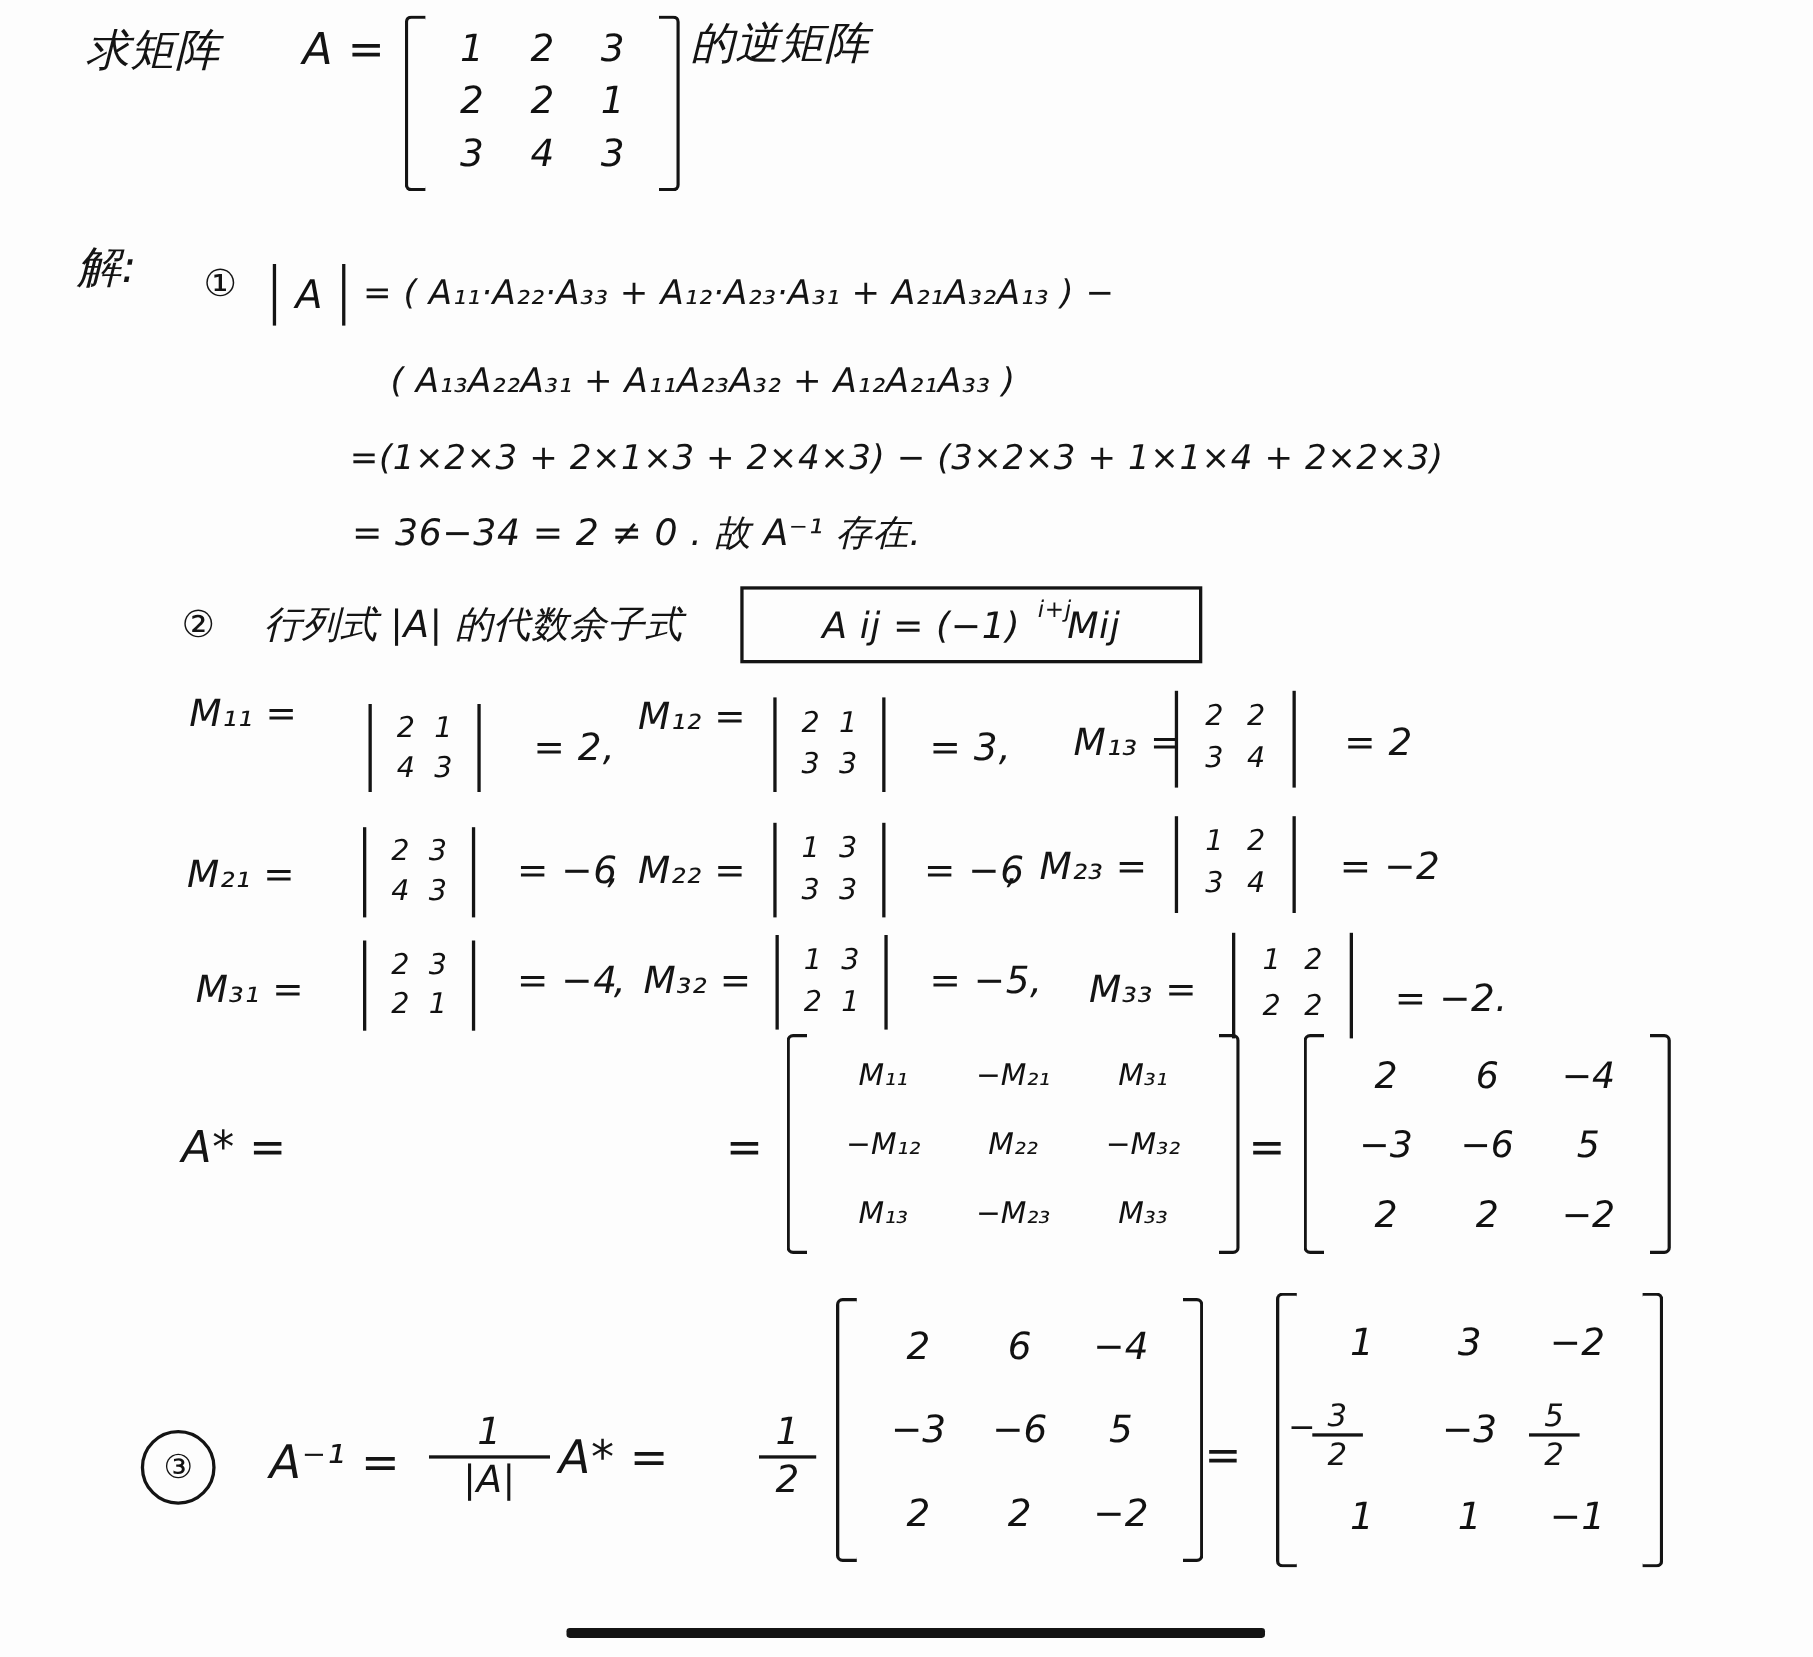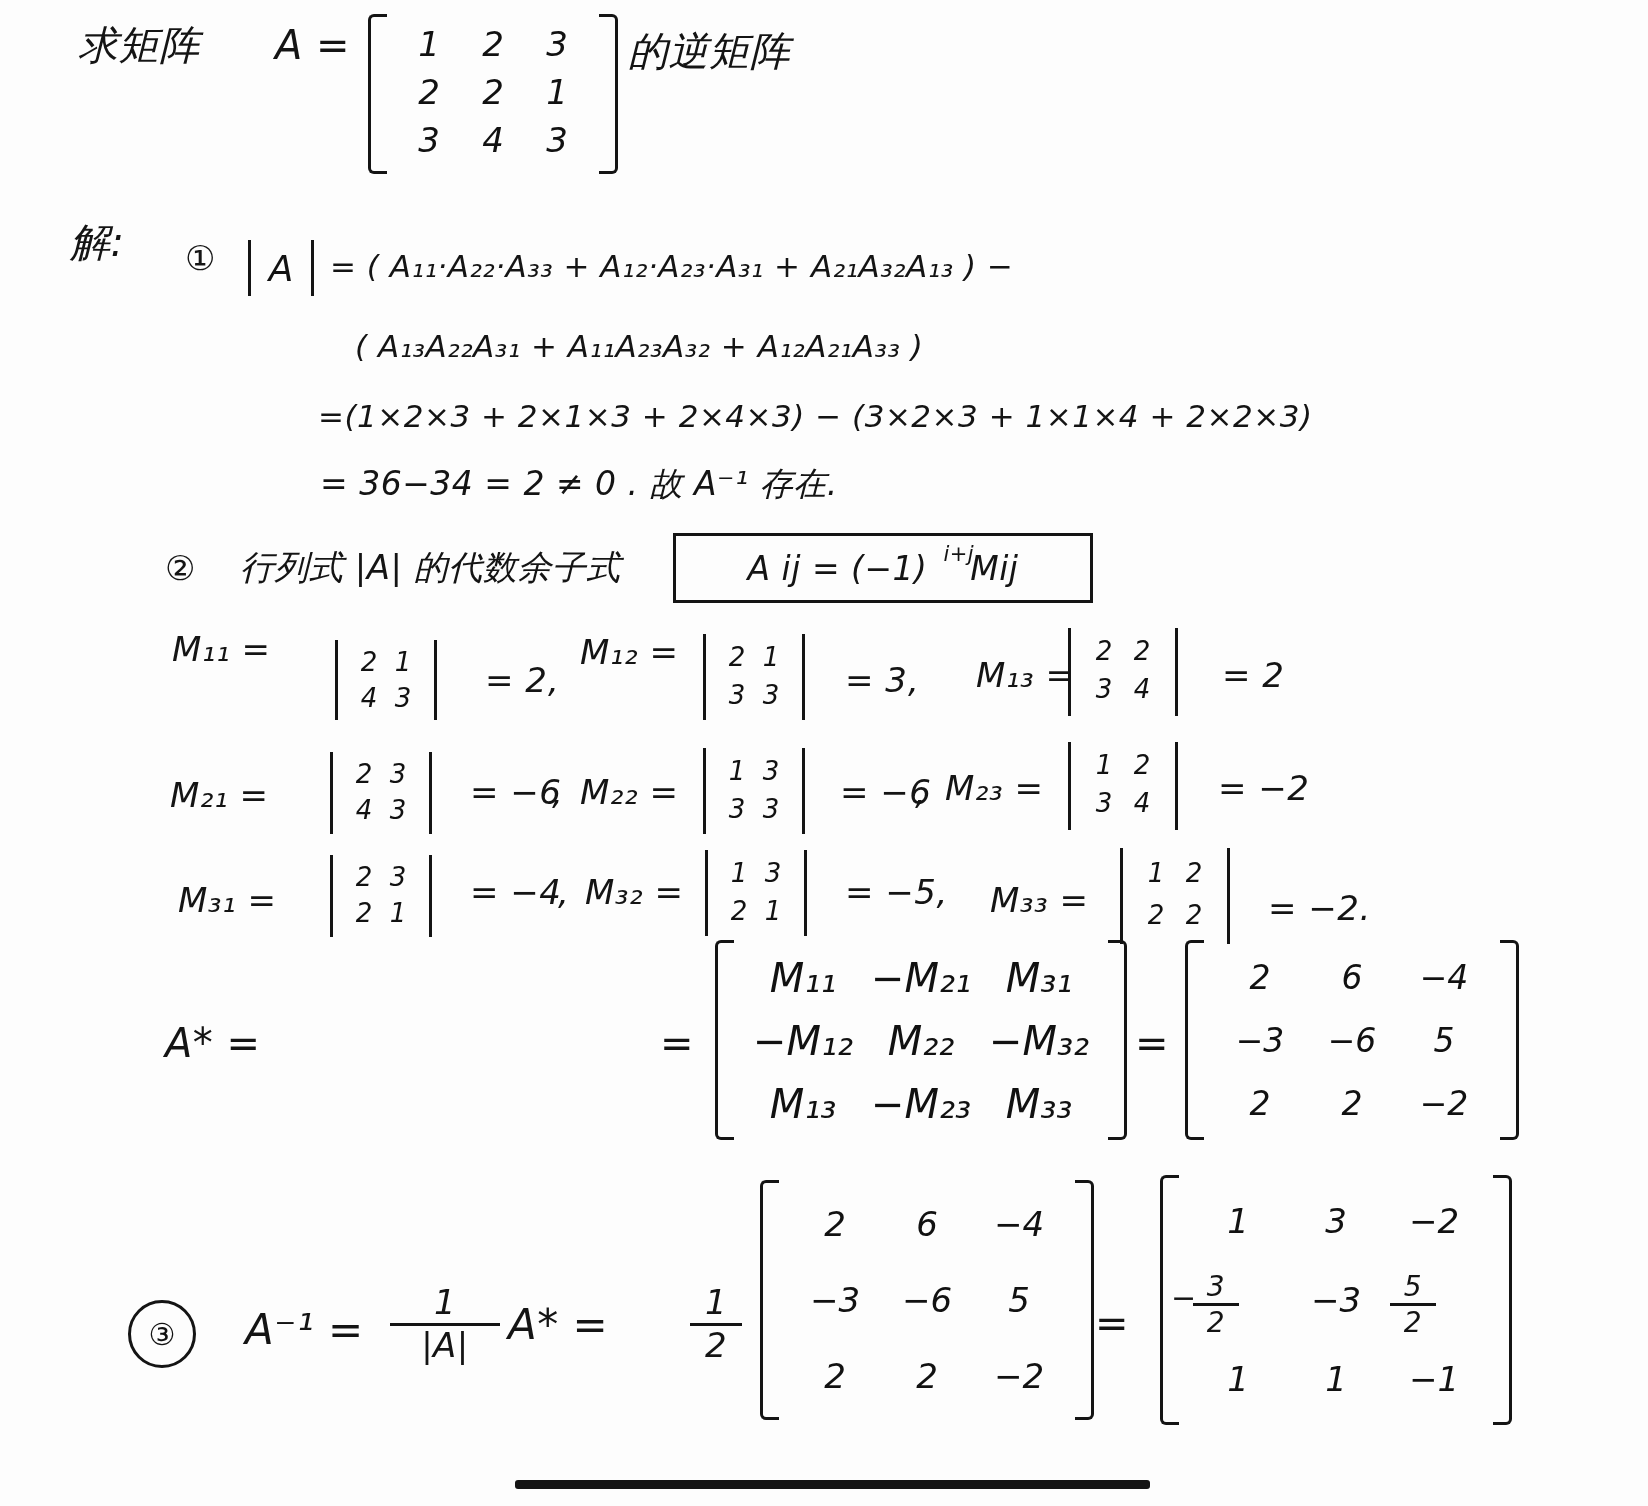--- a/index.html
+++ b/index.html
@@ -135,21 +135,21 @@
       <span>2</span>
       <span>2</span>
       <span>1</span>
       <span>3</span>
       <span>4</span>
       <span>3</span>
     </div>
     <div class="bk right"></div>
   </div>
 
-  <span class="hw ink big" style="left:628px; top:24px;">的逆矩阵</span>
+  <span class="hw ink big" style="left:628px; top:12px;">的逆矩阵</span>
 
   <span class="hw ink big" style="left:70px; top:215px;">解:</span>
 
   <span class="hw ink med" style="left:185px; top:238px;">①</span>
 
   <div class="det" style="left:248px; top:240px; height:56px;">
     <div class="bar"></div>
     <div class="cells med" style="grid-template-columns:40px; align-items:center; padding:0 10px;">
       <span style="font-size:36px;">A</span>
     </div>
@@ -292,21 +292,21 @@
   </div>
   <span class="hw ink med" style="left:1268px; top:888px;">= −2.</span>
 
   <span class="hw ink big" style="left:165px; top:1020px;">A* =</span>
 
 
   <span class="hw ink big" style="left:660px; top:1020px;">=</span>
 
   <div class="matrix" style="left:715px; top:940px; height:200px;">
     <div class="bk left"></div>
-    <div class="cells" style="grid-template-columns:repeat(3,118px); grid-template-rows:repeat(3,63px); align-items:center; font-size:40px;">
+    <div class="cells" style="grid-template-columns:repeat(3,118px); grid-template-rows:repeat(3,63px); align-items:center; font-size:27px;">
       <span>M₁₁</span>
       <span>−M₂₁</span>
       <span>M₃₁</span>
       <span>−M₁₂</span>
       <span>M₂₂</span>
       <span>−M₃₂</span>
       <span>M₁₃</span>
       <span>−M₂₃</span>
       <span>M₃₃</span>
     </div>

